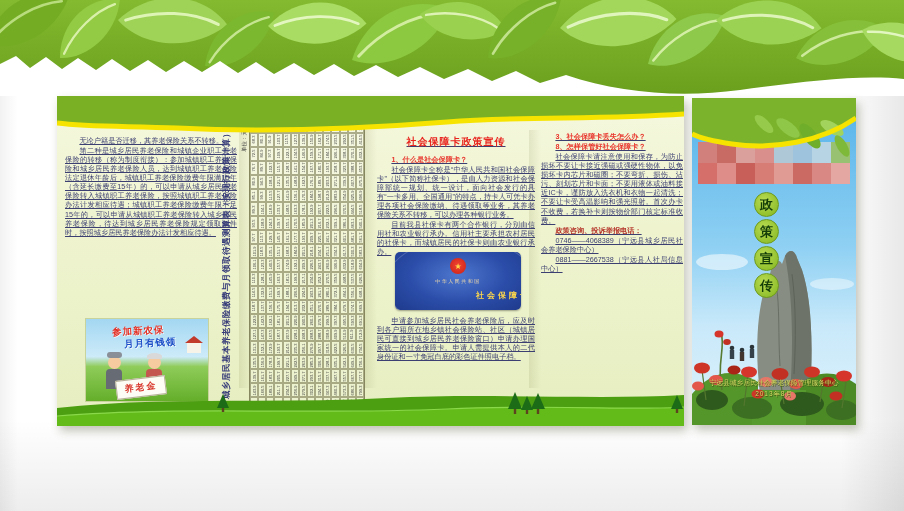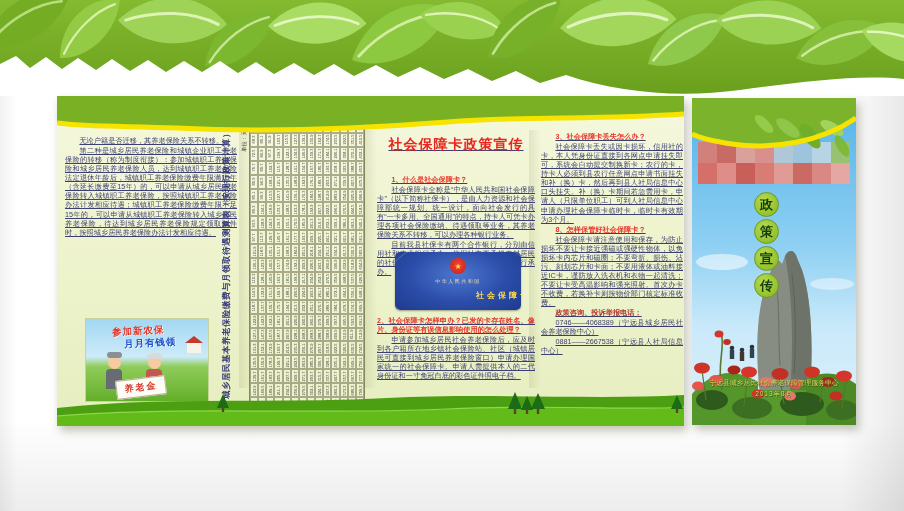--- a/index.html
+++ b/index.html
@@ -32,22 +32,22 @@
   .grass-svg{position:absolute;left:0;bottom:0;width:100%;}
   .fold{position:absolute;top:34px;bottom:38px;width:16px;
     background:linear-gradient(90deg,rgba(100,100,40,0.12),rgba(255,255,255,0) 75%);}
   
   .body-text{font-size:7.2px;line-height:1.26;color:#3c3f72;text-align:justify;}
   .body-text p{margin:0 0 1px 0;text-indent:2em;}
   .panel{position:absolute;text-decoration:underline;}
   .panel1{left:8px;top:40px;width:172px;}
   .panel3{left:320px;top:40px;width:158px;}
   .panel4{left:484px;top:36px;width:142px;}
-  .p3-title{font-size:14px;font-weight:bold;color:#e8241e;text-align:center;
-    letter-spacing:1px;margin:0 0 21px 0;}
+  .p3-title{font-size:10px;font-weight:bold;color:#e8241e;text-align:center;
+    letter-spacing:1px;margin:0 0 6px 0;}
   .red-head{color:#e8342b;font-weight:bold;text-indent:2em;margin:3px 0 1px 0;}
   .contact-head{color:#b5342a;font-weight:bold;text-indent:2em;margin:6px 0 1px 0;}
   
   .vtitle{position:absolute;left:163px;top:22px;width:18px;height:292px;}
   .vtitle .rot{position:absolute;left:1px;top:292px;width:292px;
     transform:rotate(-90deg);transform-origin:0 0;white-space:nowrap;text-align:center;
     font-size:8.5px;font-weight:bold;color:#353a78;letter-spacing:0.5px;}
   .unit-label{position:absolute;left:184px;top:22px;width:10px;height:34px;}
   .unit-label .rot{position:absolute;left:0;top:34px;transform:rotate(-90deg);
     transform-origin:0 0;white-space:nowrap;font-size:5.5px;color:#3a3a3a;}
@@ -1113,27 +1113,25 @@
     </div>
 
     <div class="ss-card">
       <div class="wave"></div>
       <div class="emblem">★</div>
       <div class="country">中华人民共和国</div>
       <div class="cname">社会保障卡</div>
     </div>
 
     <div class="panel body-text" style="left:320px;top:220px;width:158px;">
-      <p class="red-head" style="text-indent:0;">2、社会保障卡怎样申办？已发的卡存在姓名、像片、身份证等有误信息影响使用的怎么处理？</p>
       <p>申请参加城乡居民社会养老保险后，应及时到各户籍所在地乡镇社会保险站、社区（城镇居民可直接到城乡居民养老保险窗口）申请办理国家统一的社会保障卡。申请人需提供本人的二代身份证和一寸免冠白底的彩色证件照电子档。</p>
     </div>
 
     <div class="panel panel4 body-text">
       <p class="red-head">3、社会保障卡丢失怎么办？</p>
-      <p>社会保障卡丢失或因卡损坏，信用社的卡，本人凭身份证直接到各网点申请挂失即可，系统会自动提交制换新卡；农行的卡，持卡人必须到县农行任意网点申请书面挂失和补（换）卡，然后再到县人社局信息中心口头挂失。补（换）卡期间若急需用卡，申请人（只限单位职工）可到人社局信息中心申请办理社会保障卡临时卡，临时卡有效期为3个月。</p>
       <p class="red-head">8、怎样保管好社会保障卡？</p>
       <p>社会保障卡请注意使用和保存，为防止损坏不要让卡接近强磁或强硬性物体，以免损坏卡内芯片和磁圈；不要弯折、损伤、沾污、刻划芯片和卡面；不要用液体或油料接近IC卡，谨防放入洗衣机和衣物一起清洗；不要让卡受高温影响和强光照射。首次办卡不收费，若换补卡则按物价部门核定标准收费。</p>
       <p class="contact-head">政策咨询、投诉举报电话：</p>
       <p>0746——4068389（宁远县城乡居民社会养老保险中心）</p>
       <p>0881——2667538（宁远县人社局信息中心）</p>
     </div>
 
     <svg class="hdr-svg" viewBox="0 0 627 40" preserveAspectRatio="none" style="height:40px;">
       <path d="M0,0 H627 V18 C540,24 470,20 390,26 C300,33 200,36 120,32 C70,30 30,31 0,27 Z" fill="#79b024"></path>
       <path d="M0,27 C30,31 70,30 120,32 C200,36 300,33 390,26 C470,20 540,24 627,18" stroke="#f6e400" stroke-width="5" fill="none"></path>

